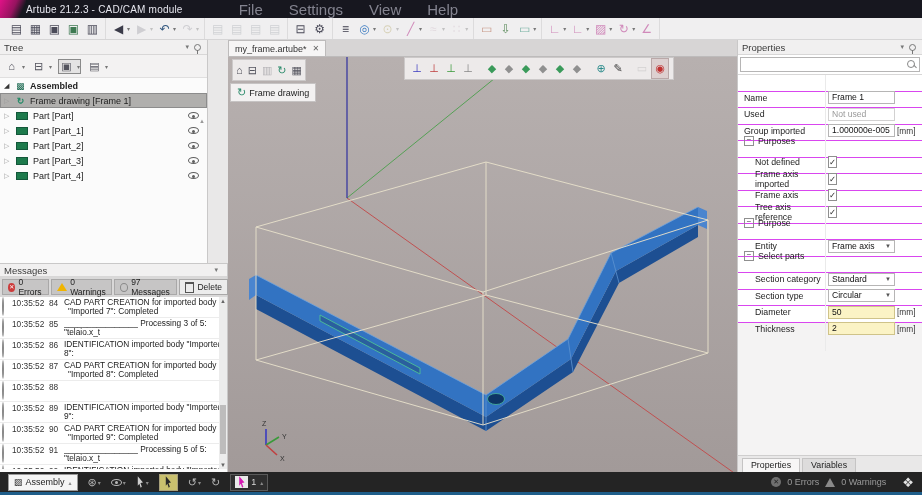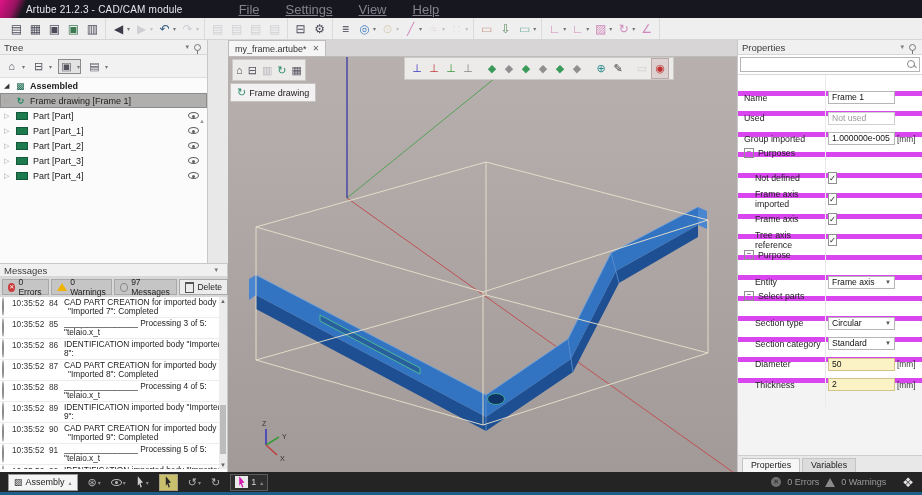--- a/index.html
+++ b/index.html
@@ -6,21 +6,21 @@
   body{width:922px;height:495px;position:relative;overflow:hidden;
        font-family:"Liberation Sans",sans-serif;background:#e9e8e8;
        -webkit-font-smoothing:antialiased;}
   .abs{position:absolute;}
   
   #titlebar{left:0;top:0;width:922px;height:18px;background:#17171f;display:flex;align-items:center;}
   #magenta-splash{left:0;top:0;width:26px;height:18px;
      background:linear-gradient(115deg,#e01287 0%,#96135f 50%,rgba(23,23,31,0) 80%);}
   #window-title{color:#e6e6ee;font-size:10px;margin-left:26px;letter-spacing:.2px;}
   #menubar{display:flex;gap:26px;margin-left:56px;}
-  .menu-item{color:#83838f;font-size:13px;text-decoration:underline;}
+  .menu-item{color:#83838f;font-size:15px;}
   
   #toolbar{left:0;top:18px;width:922px;height:22px;background:#f0eff0;border-bottom:1px solid #d6d5d6;
      display:flex;align-items:center;padding-left:4px;box-sizing:border-box;}
   .tb-group{display:flex;align-items:center;height:100%;padding:0 3px;border-right:1px solid #dcdbdc;}
   .tb-btn{display:flex;align-items:center;padding:0 2px;height:18px;}
   .tb-glyph{font-size:12px;line-height:18px;width:15px;text-align:center;}
   .tb-dd{font-size:6px;color:#777;margin-left:1px;}
   .dis{opacity:.38;}
   
   .panel-header{height:15px;background:#f1f0f0;border-bottom:1px solid #d8d7d7;display:flex;
@@ -86,21 +86,21 @@
   .vt-active{background:#ddd0d0;border:1px solid #b9a8a8;}
   .vt-gap{width:6px;}
   
   #props-panel{left:737px;top:40px;width:185px;height:415px;background:#f4f3f3;border-left:1px solid #c9c8c8;box-sizing:border-box;}
   #prop-search{height:19px;background:#fff;border-bottom:1px solid #d8d7d7;position:relative;}
   #prop-search .box{position:absolute;left:2px;top:2px;right:2px;bottom:2px;border:1px solid #b6b5b5;background:#fff;}
   .mag{position:absolute;right:7px;top:5px;width:6px;height:6px;border:1.4px solid #888;border-radius:50%;}
   .mag::after{content:"";position:absolute;left:5px;top:5px;width:4px;height:1.4px;background:#888;transform:rotate(45deg);}
   #prop-rows{background:#fff;}
   .prow{display:grid;grid-template-columns:88px 1fr 25px;height:15.5px;align-items:center;
-     border-bottom:5px solid #d946ef;font-size:8.8px;color:#222;}
+     border-bottom:1px solid #d946ef;font-size:8.8px;color:#222;}
   .prow .lbl{padding-left:6px;border-right:1px solid #eaeaea;height:100%;display:flex;align-items:center;gap:4px;}
   .prow .lbl.lv1{padding-left:17px;}
   .minusbox{width:8px;height:8px;border:1px solid #8f8f8f;font-size:8px;line-height:6px;text-align:center;color:#444;flex:none;}
   .val{padding:16px 2px;}
   .valbox{border:1px solid #b6b5b5;background:#fff;height:11px;line-height:11px;padding:0 3px;font-size:8.6px;color:#111;}
   .valbox.gray{color:#9a9a9a;border-color:#d2d1d1;}
   .valbox.yellow{background:#fbf3c5;border-color:#cfc389;}
   .selbox{border:1px solid #b6b5b5;background:#fff;height:11px;line-height:11px;padding:0 3px;font-size:8.6px;
      color:#111;display:flex;justify-content:space-between;align-items:center;}
   .selbox .dd{font-size:6px;color:#555;}
@@ -393,23 +393,20 @@
         <span class="msg-num">87</span>
         <div class="msg-text">
           <div>CAD PART CREATION for imported body</div>
           <div style="padding-left: 4px;">"Imported 8": Completed</div>
         </div>
       </div>
       <div class="msg-row">
         <span class="msg-bub"><span class="bub-ico"></span></span>
         <span class="msg-time">10:35:52</span>
         <span class="msg-num">88</span>
-        <div class="msg-text">
-          <div>________________ Processing 4 of 5: "telaio.x_t</div>
-        </div>
       </div>
       <div class="msg-row">
         <span class="msg-bub"><span class="bub-ico"></span></span>
         <span class="msg-time">10:35:52</span>
         <span class="msg-num">89</span>
         <div class="msg-text">
           <div>IDENTIFICATION imported body "Imported 9":</div>
         </div>
       </div>
       <div class="msg-row">
@@ -629,37 +626,37 @@
       <div class="prow">
         <div class="lbl">
           <span class="minusbox">−</span>
           <span>Select parts</span>
         </div>
         <div class="val"></div>
         <div class="unit"></div>
       </div>
       <div class="prow">
         <div class="lbl lv1">
+          <span>Section category</span>
+        </div>
+        <div class="val">
+          <div class="selbox">
+            <span>Standard</span>
+            <span class="dd">▼</span>
+          </div>
+        </div>
+        <div class="unit"></div>
+      </div>
+      <div class="prow">
+        <div class="lbl lv1">
           <span>Section type</span>
         </div>
         <div class="val">
           <div class="selbox">
             <span>Circular</span>
-            <span class="dd">▼</span>
-          </div>
-        </div>
-        <div class="unit"></div>
-      </div>
-      <div class="prow">
-        <div class="lbl lv1">
-          <span>Section category</span>
-        </div>
-        <div class="val">
-          <div class="selbox">
-            <span>Standard</span>
             <span class="dd">▼</span>
           </div>
         </div>
         <div class="unit"></div>
       </div>
       <div class="prow">
         <div class="lbl lv1">
           <span>Diameter</span>
         </div>
         <div class="val">

